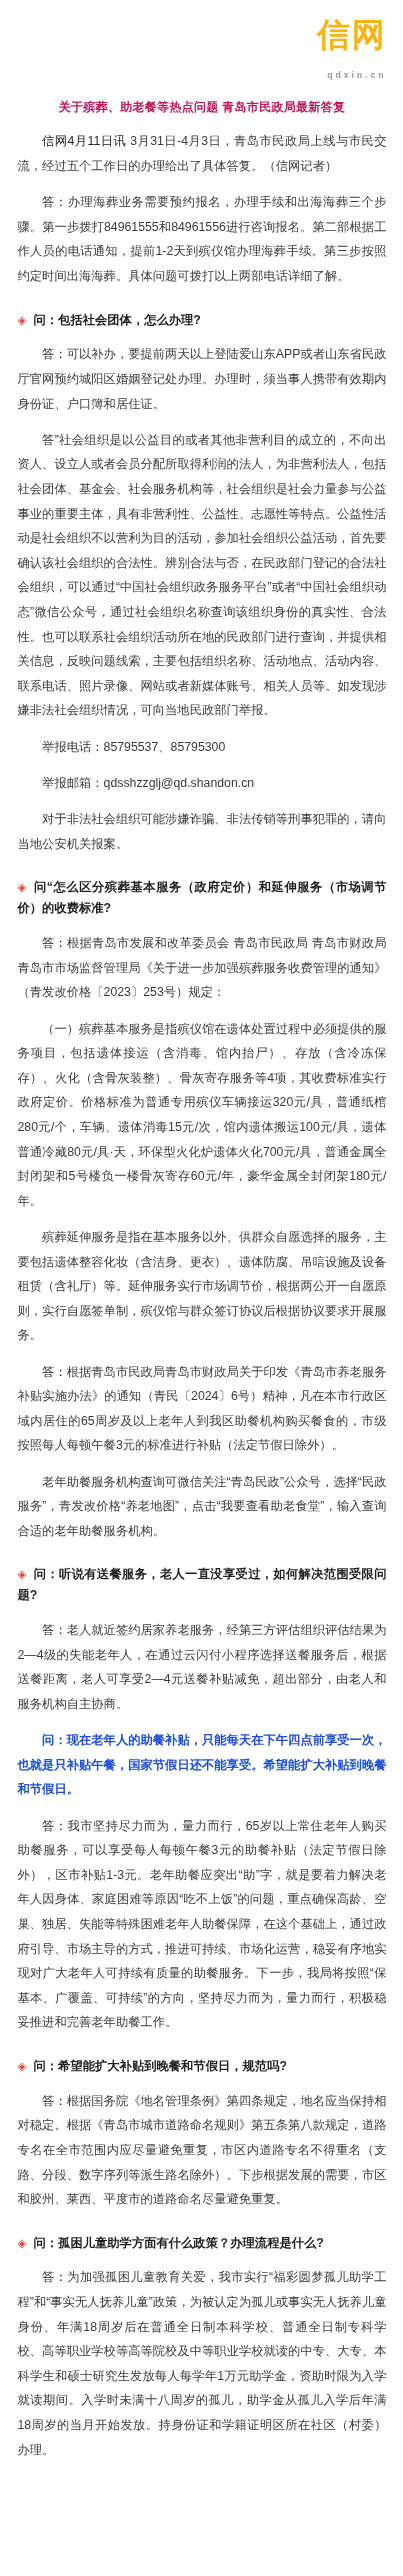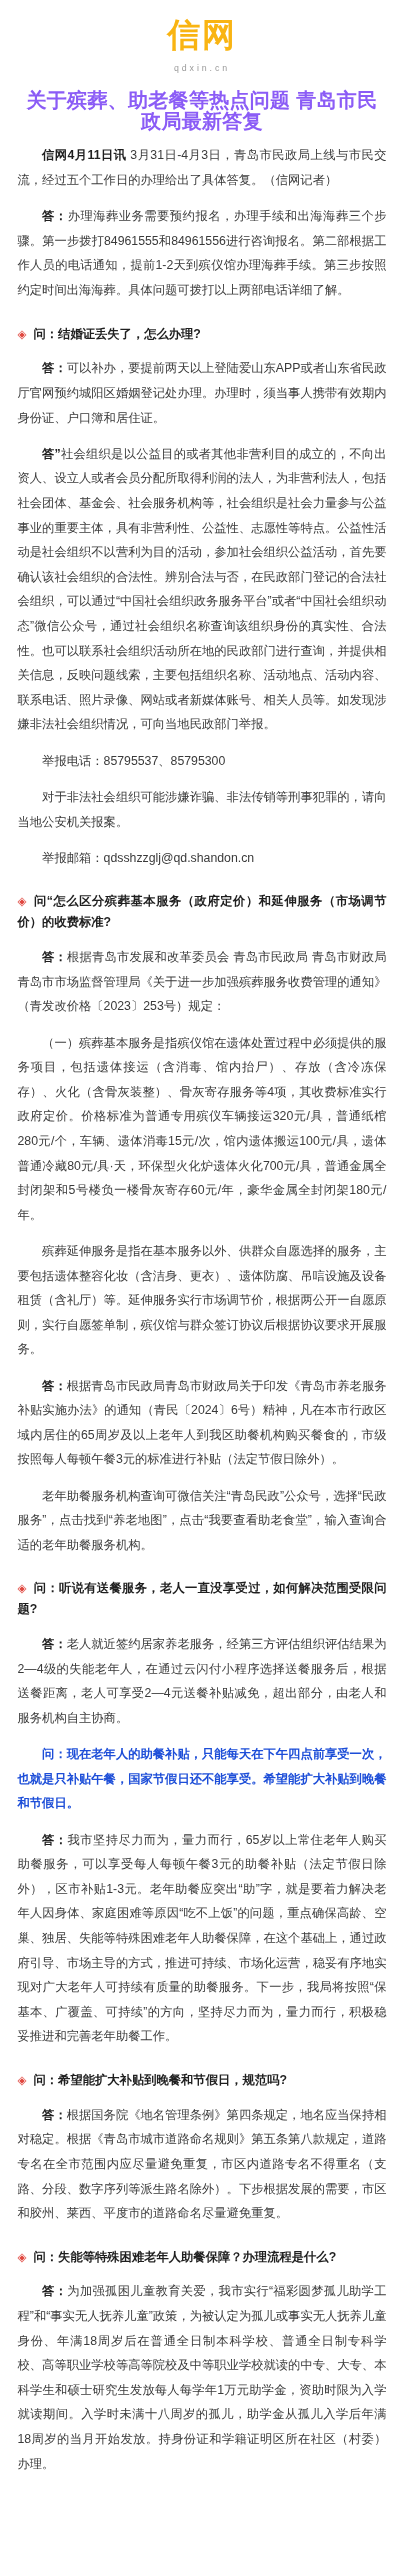--- a/index.html
+++ b/index.html
@@ -1,62 +1,62 @@
 <!DOCTYPE html>
 <html lang="zh" style="--logo-color: #f9b412; --logo-domain-color: #9a9a9a; --accent: #e0473f;font-size:9.4px"><head>
 <meta charset="utf-8">
 <style>
   html,body{margin:0;padding:0;background:#ffffff;}
   body{font-family:"Liberation Sans","DejaVu Sans",sans-serif;}
   .page{width:404px;margin:0 auto;box-sizing:border-box;padding:13px 17.5px 0 17.5px;background:#fff;}
   
-  .logo-wrap{text-align:center;margin:4.7px 0 8.2px 0;}
+  .logo-wrap{text-align:right;margin:4.7px 0 8.2px 0;}
   .logo-title{display:block;font-size:33px;line-height:1.05;font-weight:bold;color:var(--logo-color,#f9b412);letter-spacing:1.8px;}
-  .logo-domain{display:block;font-size:8.8px;font-weight:normal;color:var(--logo-domain-color,#9a9a9a);letter-spacing:2.9px;margin-top:11px;}
+  .logo-domain{display:block;font-size:8.8px;font-weight:bold;color:var(--logo-domain-color,#9a9a9a);letter-spacing:2.9px;margin-top:18px;}
   
-  .title{font-size:20px;line-height:21px;font-weight:bold;color:#8b5cf6;text-align:center;margin:16.4px 0 8.2px 0;letter-spacing:0.3px;}
+  .title{font-size:12px;line-height:21px;font-weight:bold;color:#be185d;text-align:center;margin:16.4px 0 8.2px 0;letter-spacing:0.3px;}
   
   .lead,.a,.qp{font-size:12.3px;line-height:24.6px;color:#3a3a3a;text-align:justify;text-indent:2em;margin:11.7px 0;}
-  .lead strong,.a strong{color:#1f1f1f;font-weight:bold;}
+  .lead strong,.a strong{color:#1f1f1f;font-weight:normal;}
   .qp{font-weight:bold;color:#1d4ed8;}
   .q{font-size:12.3px;line-height:21px;font-weight:bold;color:#1f1f1f;text-align:justify;text-indent:0;margin:20px 0 11.7px 0;}
   .diamond{color:var(--accent,#e0473f);font-weight:normal;font-size:11.7px;margin-right:7px;}
 </style>
 </head>
 <body>
 
 <div class="page">
 
   <div class="logo-wrap">
     <span class="logo-title">信网</span>
     <span class="logo-domain">qdxin.cn</span>
   </div>
 
   <h1 class="title">关于殡葬、助老餐等热点问题 青岛市民政局最新答复</h1>
 
   <p class="lead"><strong>信网4月11日讯</strong><span> 3月31日-4月3日，青岛市民政局上线与市民交流，经过五个工作日的办理给出了具体答复。（信网记者）</span></p>
 
   <div>
       <p class="a"><strong>答：</strong>办理海葬业务需要预约报名，办理手续和出海海葬三个步骤。第一步拨打84961555和84961556进行咨询报名。第二部根据工作人员的电话通知，提前1-2天到殡仪馆办理海葬手续。第三步按照约定时间出海海葬。具体问题可拨打以上两部电话详细了解。</p>
-      <p class="q"><span class="diamond">◈</span><span>问：结婚证丢失了，怎么办理?</span></p>
+      <p class="q"><span class="diamond">◈</span><span>问：包括社会团体，怎么办理?</span></p>
       <p class="a"><strong>答：</strong>可以补办，要提前两天以上登陆爱山东APP或者山东省民政厅官网预约城阳区婚姻登记处办理。办理时，须当事人携带有效期内身份证、户口簿和居住证。</p>
       <p class="a"><strong>答”</strong>社会组织是以公益目的或者其他非营利目的成立的，不向出资人、设立人或者会员分配所取得利润的法人，为非营利法人，包括社会团体、基金会、社会服务机构等，社会组织是社会力量参与公益事业的重要主体，具有非营利性、公益性、志愿性等特点。公益性活动是社会组织不以营利为目的活动，参加社会组织公益活动，首先要确认该社会组织的合法性。辨别合法与否，在民政部门登记的合法社会组织，可以通过“中国社会组织政务服务平台”或者“中国社会组织动态”微信公众号，通过社会组织名称查询该组织身份的真实性、合法性。也可以联系社会组织活动所在地的民政部门进行查询，并提供相关信息，反映问题线索，主要包括组织名称、活动地点、活动内容、联系电话、照片录像、网站或者新媒体账号、相关人员等。如发现涉嫌非法社会组织情况，可向当地民政部门举报。</p>
       <p class="a">举报电话：85795537、85795300</p>
+      <p class="a">举报邮箱：qdsshzzglj@qd.shandon.cn</p>
       <p class="a">对于非法社会组织可能涉嫌诈骗、非法传销等刑事犯罪的，请向当地公安机关报案。</p>
-      <p class="a">举报邮箱：qdsshzzglj@qd.shandon.cn</p>
       <p class="q"><span class="diamond">◈</span><span>问“怎么区分殡葬基本服务（政府定价）和延伸服务（市场调节价）的收费标准?</span></p>
       <p class="a"><strong>答：</strong>根据青岛市发展和改革委员会 青岛市民政局 青岛市财政局 青岛市市场监督管理局《关于进一步加强殡葬服务收费管理的通知》（青发改价格〔2023〕253号）规定：</p>
       <p class="a">（一）殡葬基本服务是指殡仪馆在遗体处置过程中必须提供的服务项目，包括遗体接运（含消毒、馆内抬尸）、存放（含冷冻保存）、火化（含骨灰装整）、骨灰寄存服务等4项，其收费标准实行政府定价。价格标准为普通专用殡仪车辆接运320元/具，普通纸棺280元/个，车辆、遗体消毒15元/次，馆内遗体搬运100元/具，遗体普通冷藏80元/具·天，环保型火化炉遗体火化700元/具，普通金属全封闭架和5号楼负一楼骨灰寄存60元/年，豪华金属全封闭架180元/年。</p>
       <p class="a">殡葬延伸服务是指在基本服务以外、供群众自愿选择的服务，主要包括遗体整容化妆（含洁身、更衣）、遗体防腐、吊唁设施及设备租赁（含礼厅）等。延伸服务实行市场调节价，根据两公开一自愿原则，实行自愿签单制，殡仪馆与群众签订协议后根据协议要求开展服务。</p>
       <p class="a"><strong>答：</strong>根据青岛市民政局青岛市财政局关于印发《青岛市养老服务补贴实施办法》的通知（青民〔2024〕6号）精神，凡在本市行政区域内居住的65周岁及以上老年人到我区助餐机构购买餐食的，市级按照每人每顿午餐3元的标准进行补贴（法定节假日除外）。</p>
-      <p class="a">老年助餐服务机构查询可微信关注“青岛民政”公众号，选择“民政服务”，点击找到“养老地图”，点击“我要查看助老食堂”，输入查询合适的老年助餐服务机构。</p>
+      <p class="a">老年助餐服务机构查询可微信关注“青岛民政”公众号，选择“民政服务”，青发改价格“养老地图”，点击“我要查看助老食堂”，输入查询合适的老年助餐服务机构。</p>
       <p class="q"><span class="diamond">◈</span><span>问：听说有送餐服务，老人一直没享受过，如何解决范围受限问题?</span></p>
       <p class="a"><strong>答：</strong>老人就近签约居家养老服务，经第三方评估组织评估结果为2—4级的失能老年人，在通过云闪付小程序选择送餐服务后，根据送餐距离，老人可享受2—4元送餐补贴减免，超出部分，由老人和服务机构自主协商。</p>
       <p class="qp">问：现在老年人的助餐补贴，只能每天在下午四点前享受一次，也就是只补贴午餐，国家节假日还不能享受。希望能扩大补贴到晚餐和节假日。</p>
       <p class="a"><strong>答：</strong>我市坚持尽力而为，量力而行，65岁以上常住老年人购买助餐服务，可以享受每人每顿午餐3元的助餐补贴（法定节假日除外），区市补贴1-3元。老年助餐应突出“助”字，就是要着力解决老年人因身体、家庭困难等原因“吃不上饭”的问题，重点确保高龄、空巢、独居、失能等特殊困难老年人助餐保障，在这个基础上，通过政府引导、市场主导的方式，推进可持续、市场化运营，稳妥有序地实现对广大老年人可持续有质量的助餐服务。下一步，我局将按照“保基本、广覆盖、可持续”的方向，坚持尽力而为，量力而行，积极稳妥推进和完善老年助餐工作。</p>
       <p class="q"><span class="diamond">◈</span><span>问：希望能扩大补贴到晚餐和节假日，规范吗?</span></p>
       <p class="a"><strong>答：</strong>根据国务院《地名管理条例》第四条规定，地名应当保持相对稳定。根据《青岛市城市道路命名规则》第五条第八款规定，道路专名在全市范围内应尽量避免重复，市区内道路专名不得重名（支路、分段、数字序列等派生路名除外）。下步根据发展的需要，市区和胶州、莱西、平度市的道路命名尽量避免重复。</p>
-      <p class="q"><span class="diamond">◈</span><span>问：失能等特殊困难老年人助餐保障？办理流程是什么?</span></p>
+      <p class="q"><span class="diamond">◈</span><span>问：孤困儿童助学方面有什么政策？办理流程是什么?</span></p>
       <p class="a"><strong>答：</strong>为加强孤困儿童教育关爱，我市实行“福彩圆梦孤儿助学工程”和“事实无人抚养儿童”政策，为被认定为孤儿或事实无人抚养儿童身份、年满18周岁后在普通全日制本科学校、普通全日制专科学校、高等职业学校等高等院校及中等职业学校就读的中专、大专、本科学生和硕士研究生发放每人每学年1万元助学金，资助时限为入学就读期间。入学时未满十八周岁的孤儿，助学金从孤儿入学后年满18周岁的当月开始发放。持身份证和学籍证明区所在社区（村委）办理。</p>
     </div>
 
 </div>
 
 
 </body></html>

